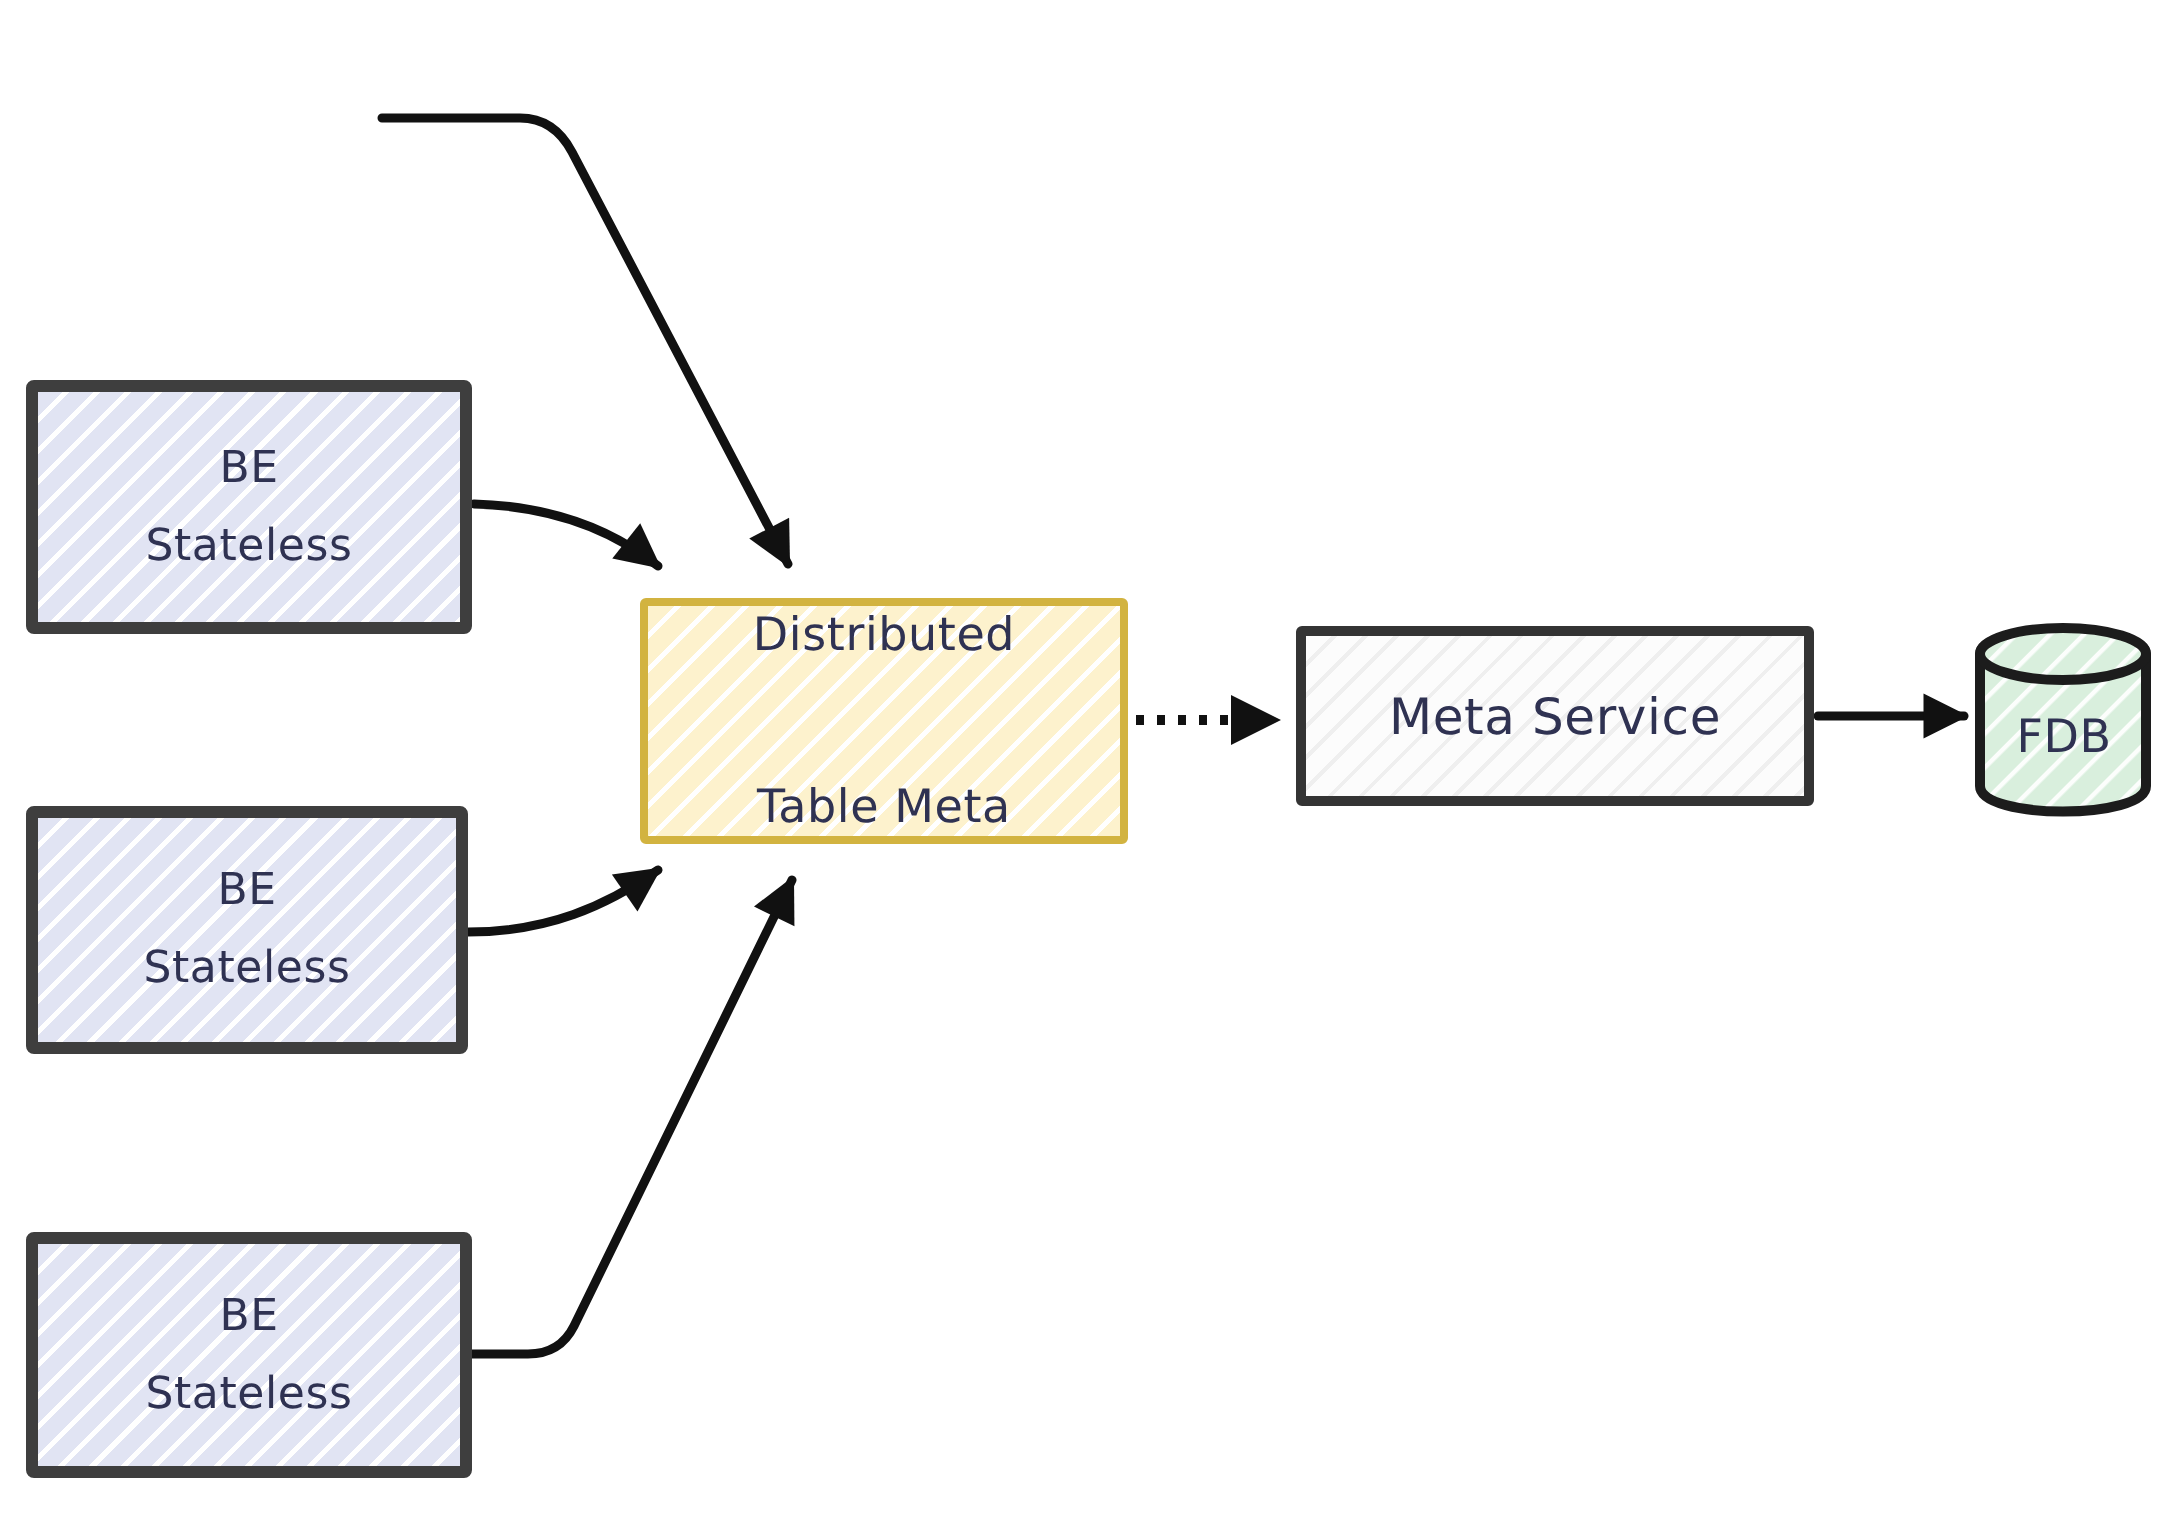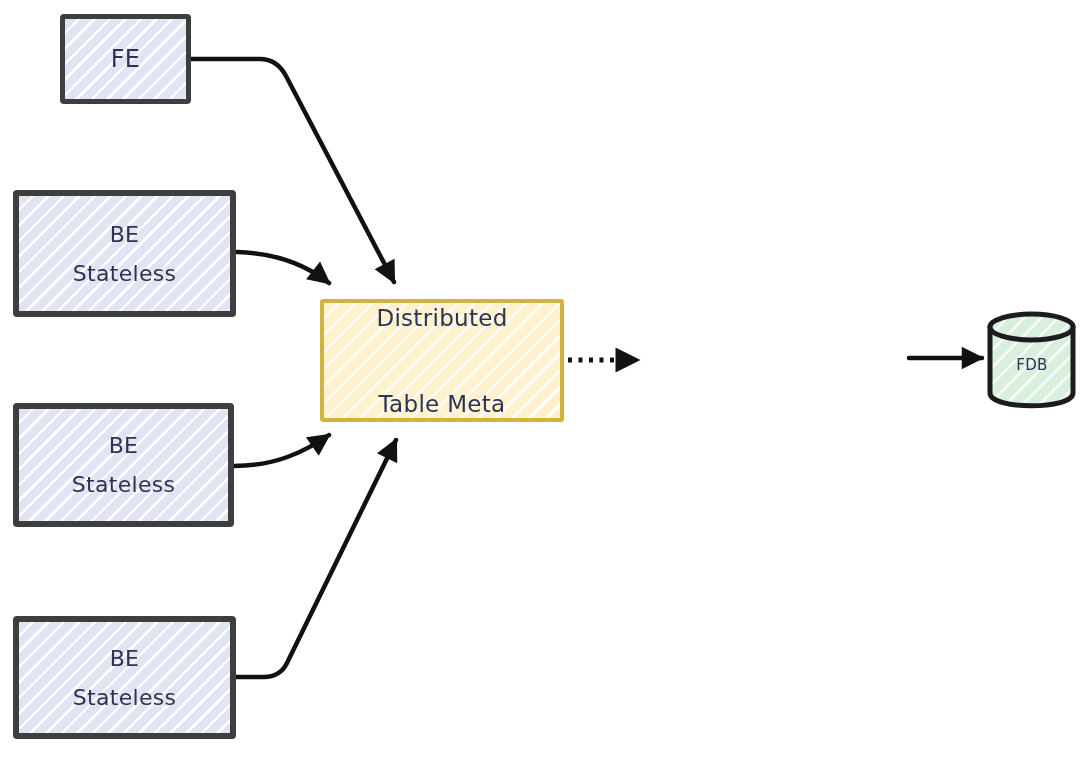--- a/index.html
+++ b/index.html
@@ -72,21 +72,21 @@
   }
   .node-meta {
     left: 648px; top: 313px; width: 259px; height: 90px;
     border: 5px solid #343434; border-radius: 3px;
     font-size: 25px;
   }
   .fdb-label {
     position: absolute;
     left: 992px; top: 356px; width: 80px;
     text-align: center;
-    font-size: 15px;
+    font-size: 23px;
     color: var(--text-navy);
     letter-spacing: 0.3px;
   }
   .edges-layer {
     position: absolute;
     left: 0; top: 0;
     pointer-events: none;
   }
   .edge {
     fill: none;
@@ -131,23 +131,20 @@
     <path class="edge" d="M 236 677 L 264 677 Q 280 677 287 663 L 396 440"></path>
     <path class="edge dotted" d="M 568 360 L 638 360"></path>
     <path class="edge" d="M 909 358 L 982 358"></path>
 
     <g>
       <path class="cyl" d="M 990 327 C 990 312 1073 312 1073 327 L 1073 393 C 1073 410 990 410 990 393 Z"></path>
       <ellipse class="cyl" cx="1031.5" cy="327" rx="41.5" ry="13"></ellipse>
     </g>
   </svg>
 
-  <div class="node node-fe hatch-lavender">
-    <span>FE</span>
-  </div>
 
   <div class="node node-be node-be-1 hatch-lavender">
     <span>BE</span>
     <span>Stateless</span>
   </div>
 
   <div class="node node-be node-be-2 hatch-lavender">
     <span>BE</span>
     <span>Stateless</span>
   </div>
@@ -155,16 +152,19 @@
   <div class="node node-be node-be-3 hatch-lavender">
     <span>BE</span>
     <span>Stateless</span>
   </div>
 
   <div class="node node-lock hatch-yellow">
     <span>Distributed</span>
     <span>Table Meta</span>
   </div>
 
+  <div class="node node-meta hatch-white">
+    <span>Meta Service</span>
+  </div>
 
   <div class="fdb-label">FDB</div>
 
 </div>
 
 </body></html>

